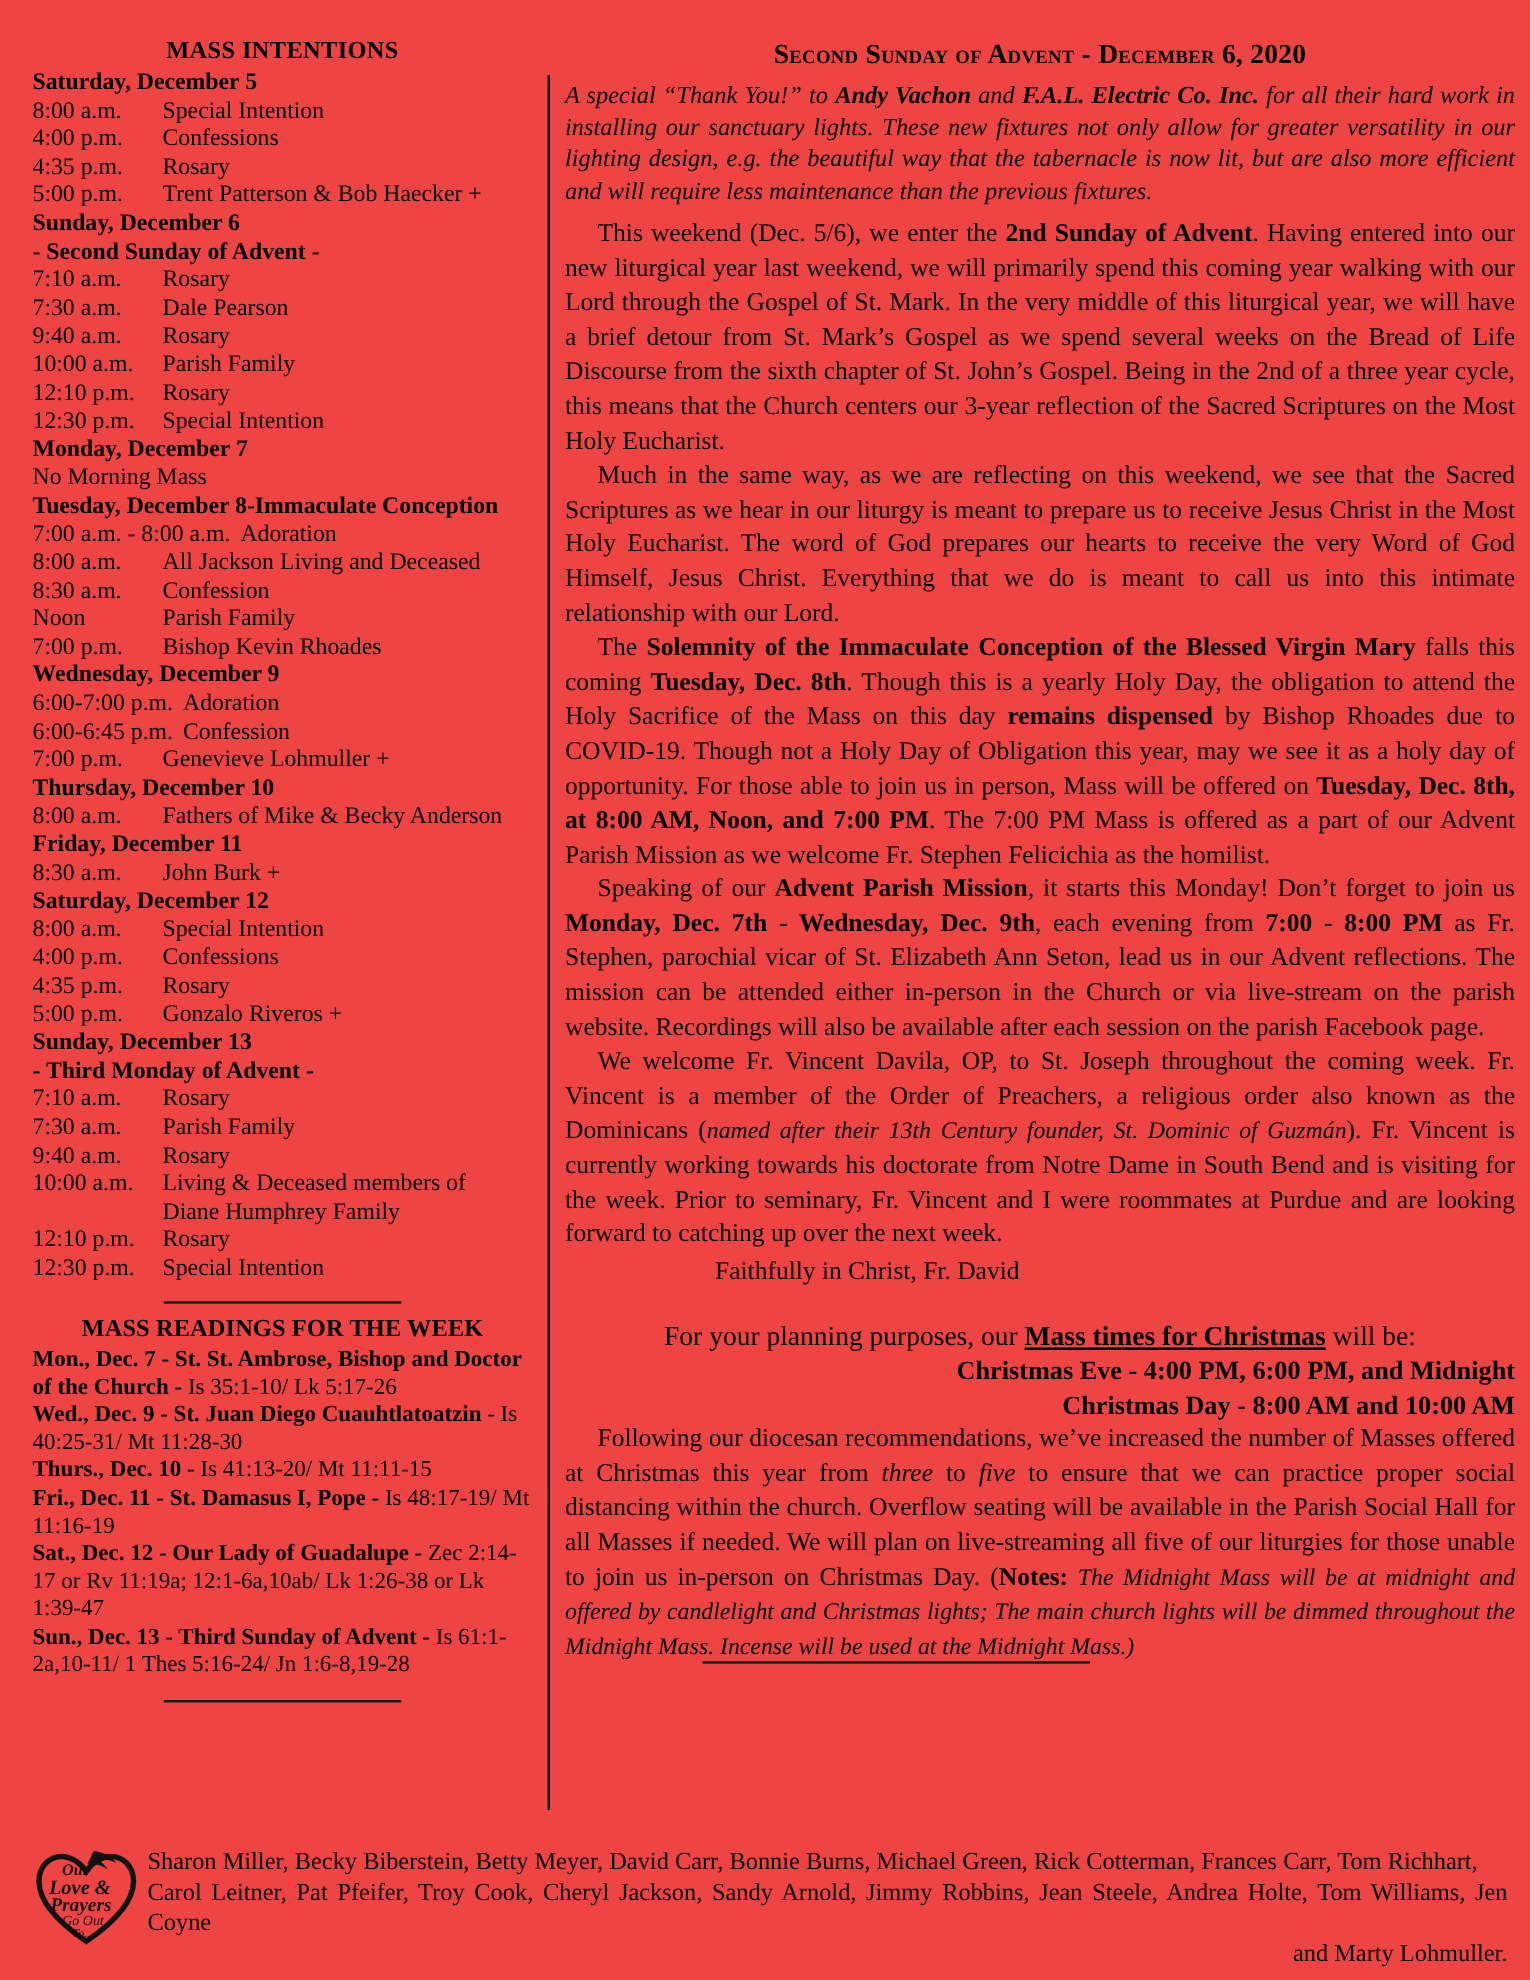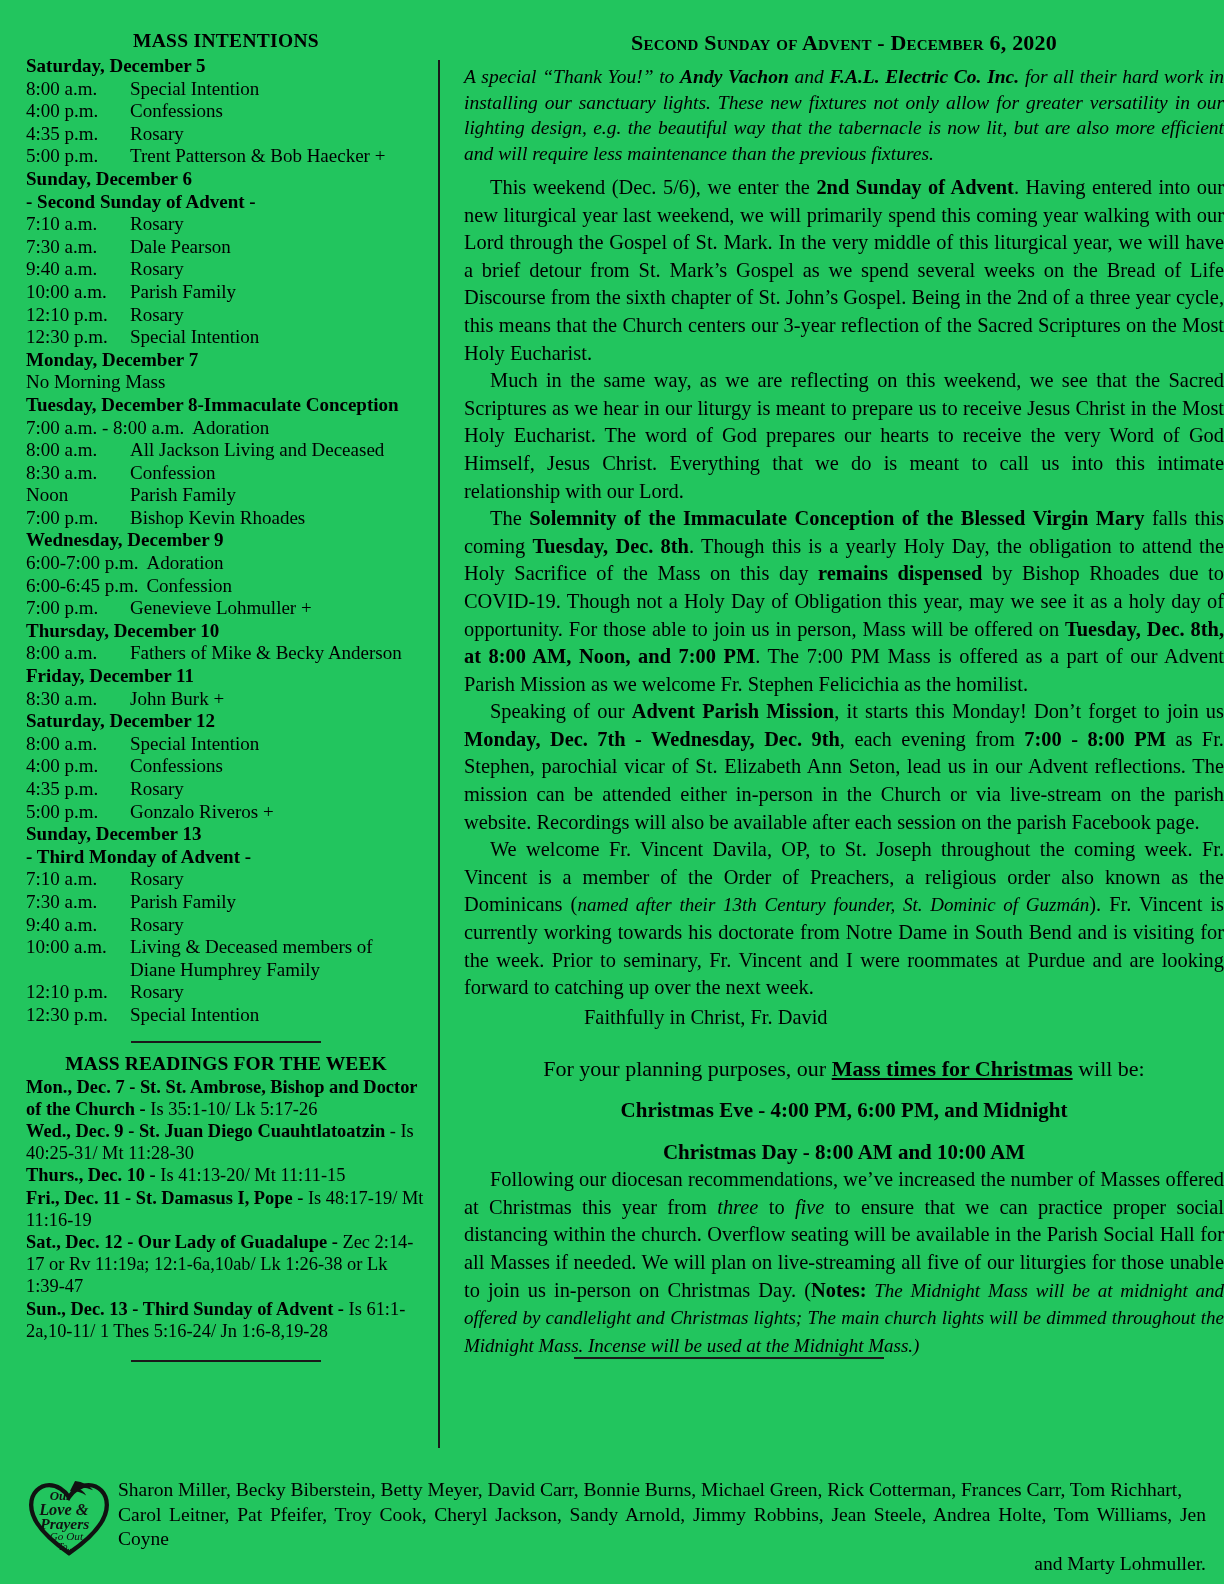--- a/index.html
+++ b/index.html
@@ -4,37 +4,37 @@
 <style>
   html, body {
     margin: 0;
     padding: 0;
     background: #ffffff;
   }
   .page {
     position: relative;
     width: 1224px;
     height: 1584px;
-    background: #22c55e;
+    background: #ef4444;
     color: #000000;
     font-family: "Liberation Serif", "DejaVu Serif", serif;
     overflow: hidden;
     box-sizing: border-box;
   }
 
   
   .col-left {
     position: absolute;
     left: 26px;
     top: 30px;
     width: 400px;
   }
   .col-right {
     position: absolute;
-    left: 464px;
+    left: 452px;
     top: 30px;
     width: 760px;
   }
   .divider-vert {
     position: absolute;
     left: 438px;
     top: 60px;
     width: 2px;
     height: 1388px;
     background: #1a1a1a;
@@ -159,25 +159,24 @@
     text-align: center;
     font-size: 22px;
     line-height: 27.6px;
     margin: 24px 0 0 0;
   }
   .christmas-intro u {
     font-weight: bold;
     text-decoration: underline;
   }
   .christmas-line {
-    text-align: center;
+    text-align: right;
     font-weight: bold;
     font-size: 21px;
     line-height: 27.6px;
-    margin-top: 14px;
   }
   .rule-end {
     width: 310px;
     height: 2px;
     background: #1a1a1a;
     margin: -2px 0 0 110px;
   }
 
   
   .footer {

